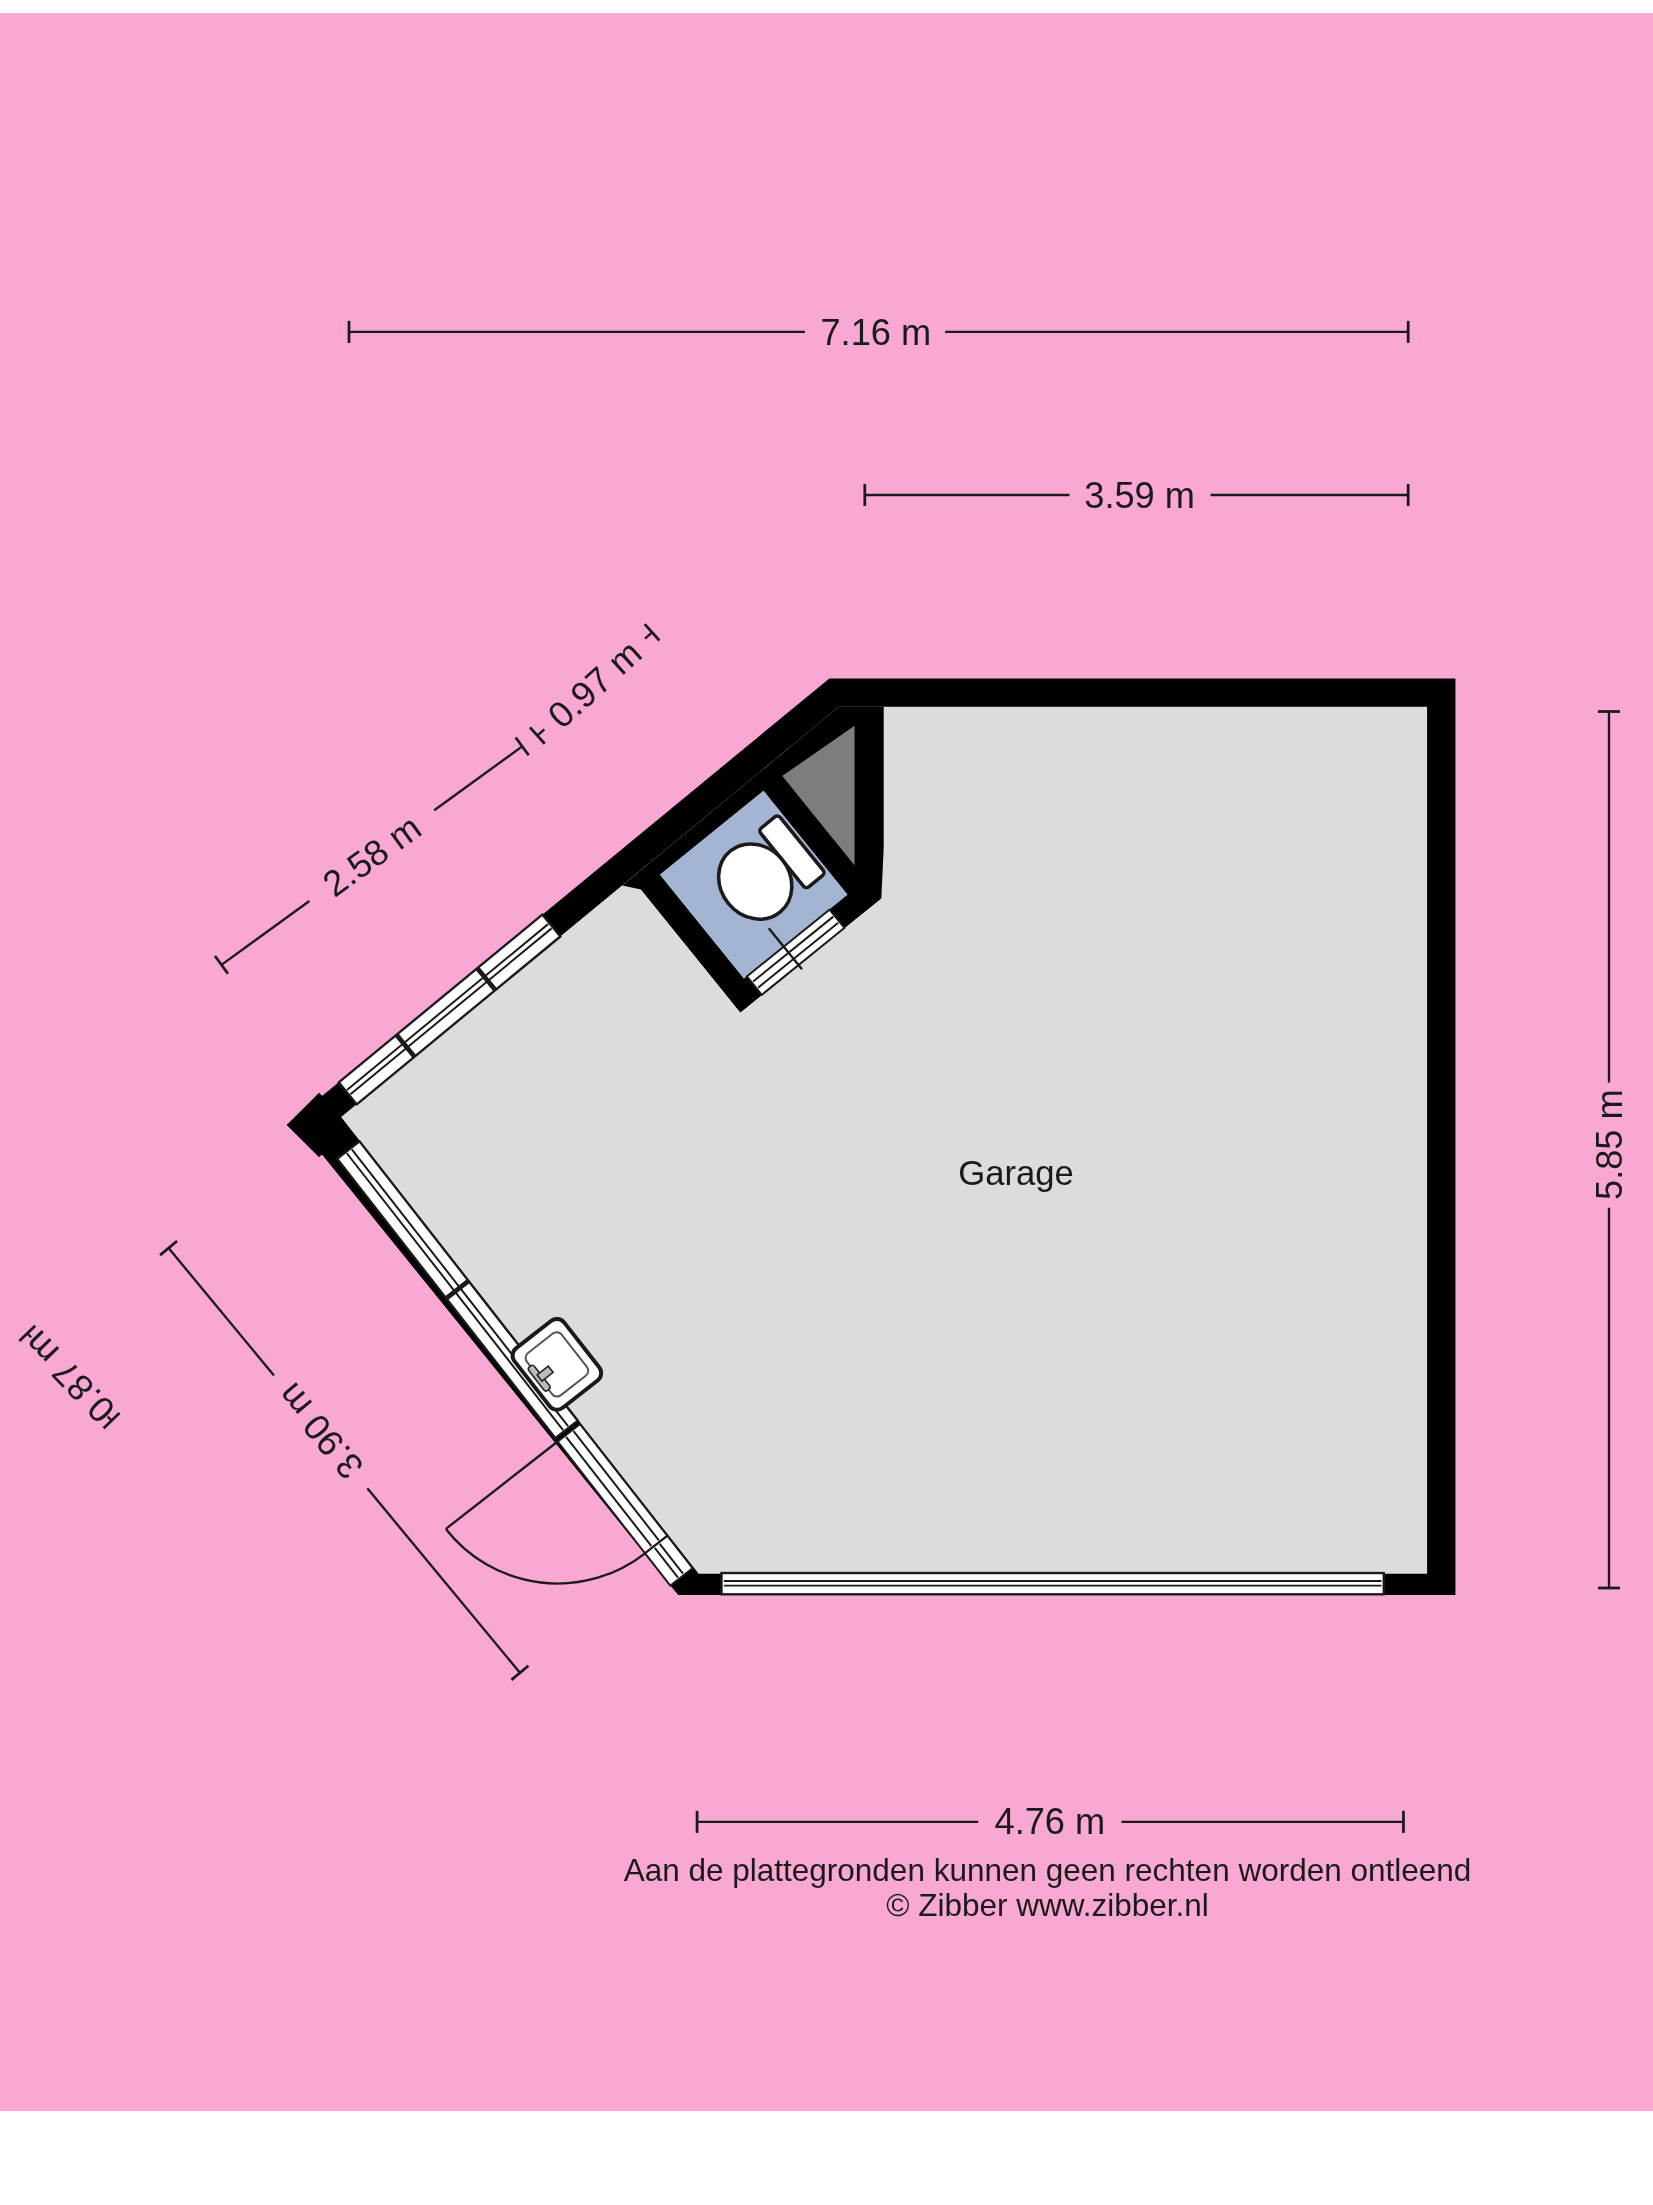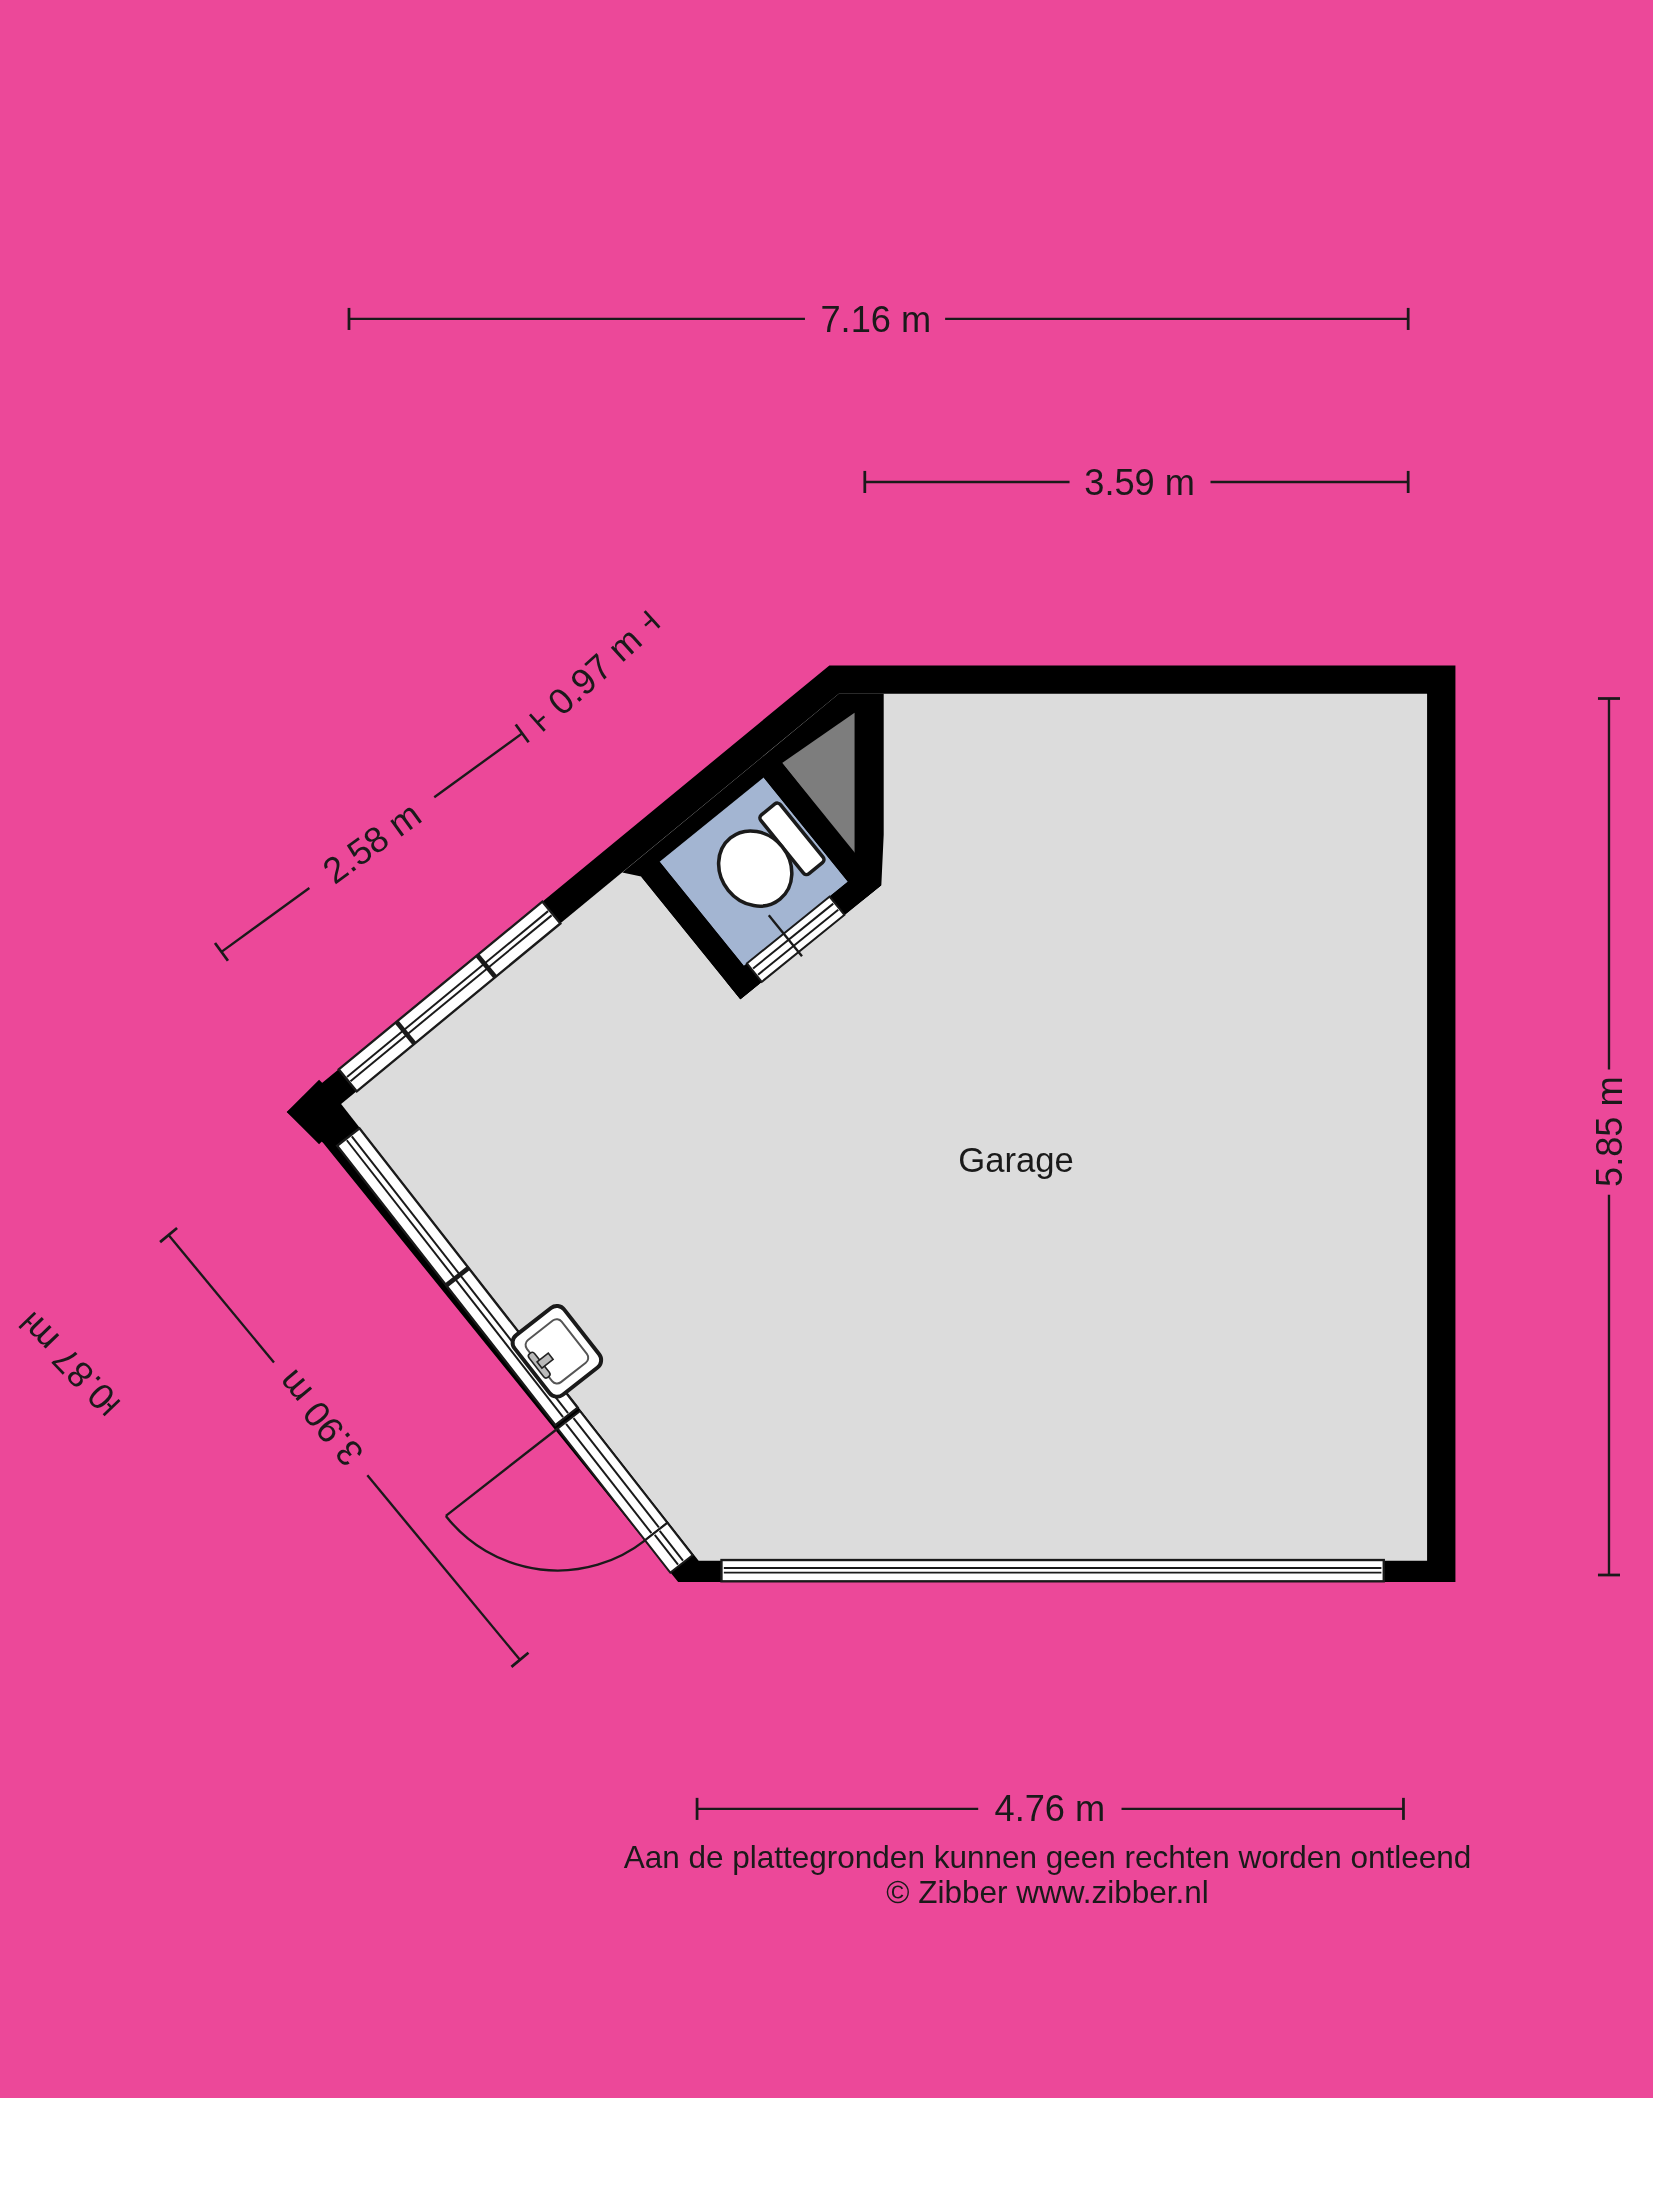--- a/index.html
+++ b/index.html
@@ -1,17 +1,17 @@
 <!DOCTYPE html>
 <html style="font-size:12.6px"><head>
 <meta charset="utf-8">
 <style>
   html,body{margin:0;padding:0;background:#ffffff;}
-  #page{position:relative;width:1654px;height:2098px;background:#ec4899;overflow:hidden;
-        font-family:"Liberation Sans", sans-serif;}
+  #page{position:relative;width:1654px;height:2098px;background:#f9a8d4;overflow:hidden;
+        font-family:"Liberation Sans", sans-serif;margin-top:13px;}
   svg{display:block;}
   text{font-family:"Liberation Sans", sans-serif;fill:#1a1a1a;}
   .dim-label{font-size:46px;}
   .room-label{font-size:44px;}
   .footer-label{font-size:40px;}
   .thin{stroke:#1a1a1a;stroke-width:3;fill:none;}
   .tick{stroke:#1a1a1a;stroke-width:3.5;fill:none;}
   .winline{stroke:#1a1a1a;stroke-width:2.5;fill:none;}
 </style>
 </head>

